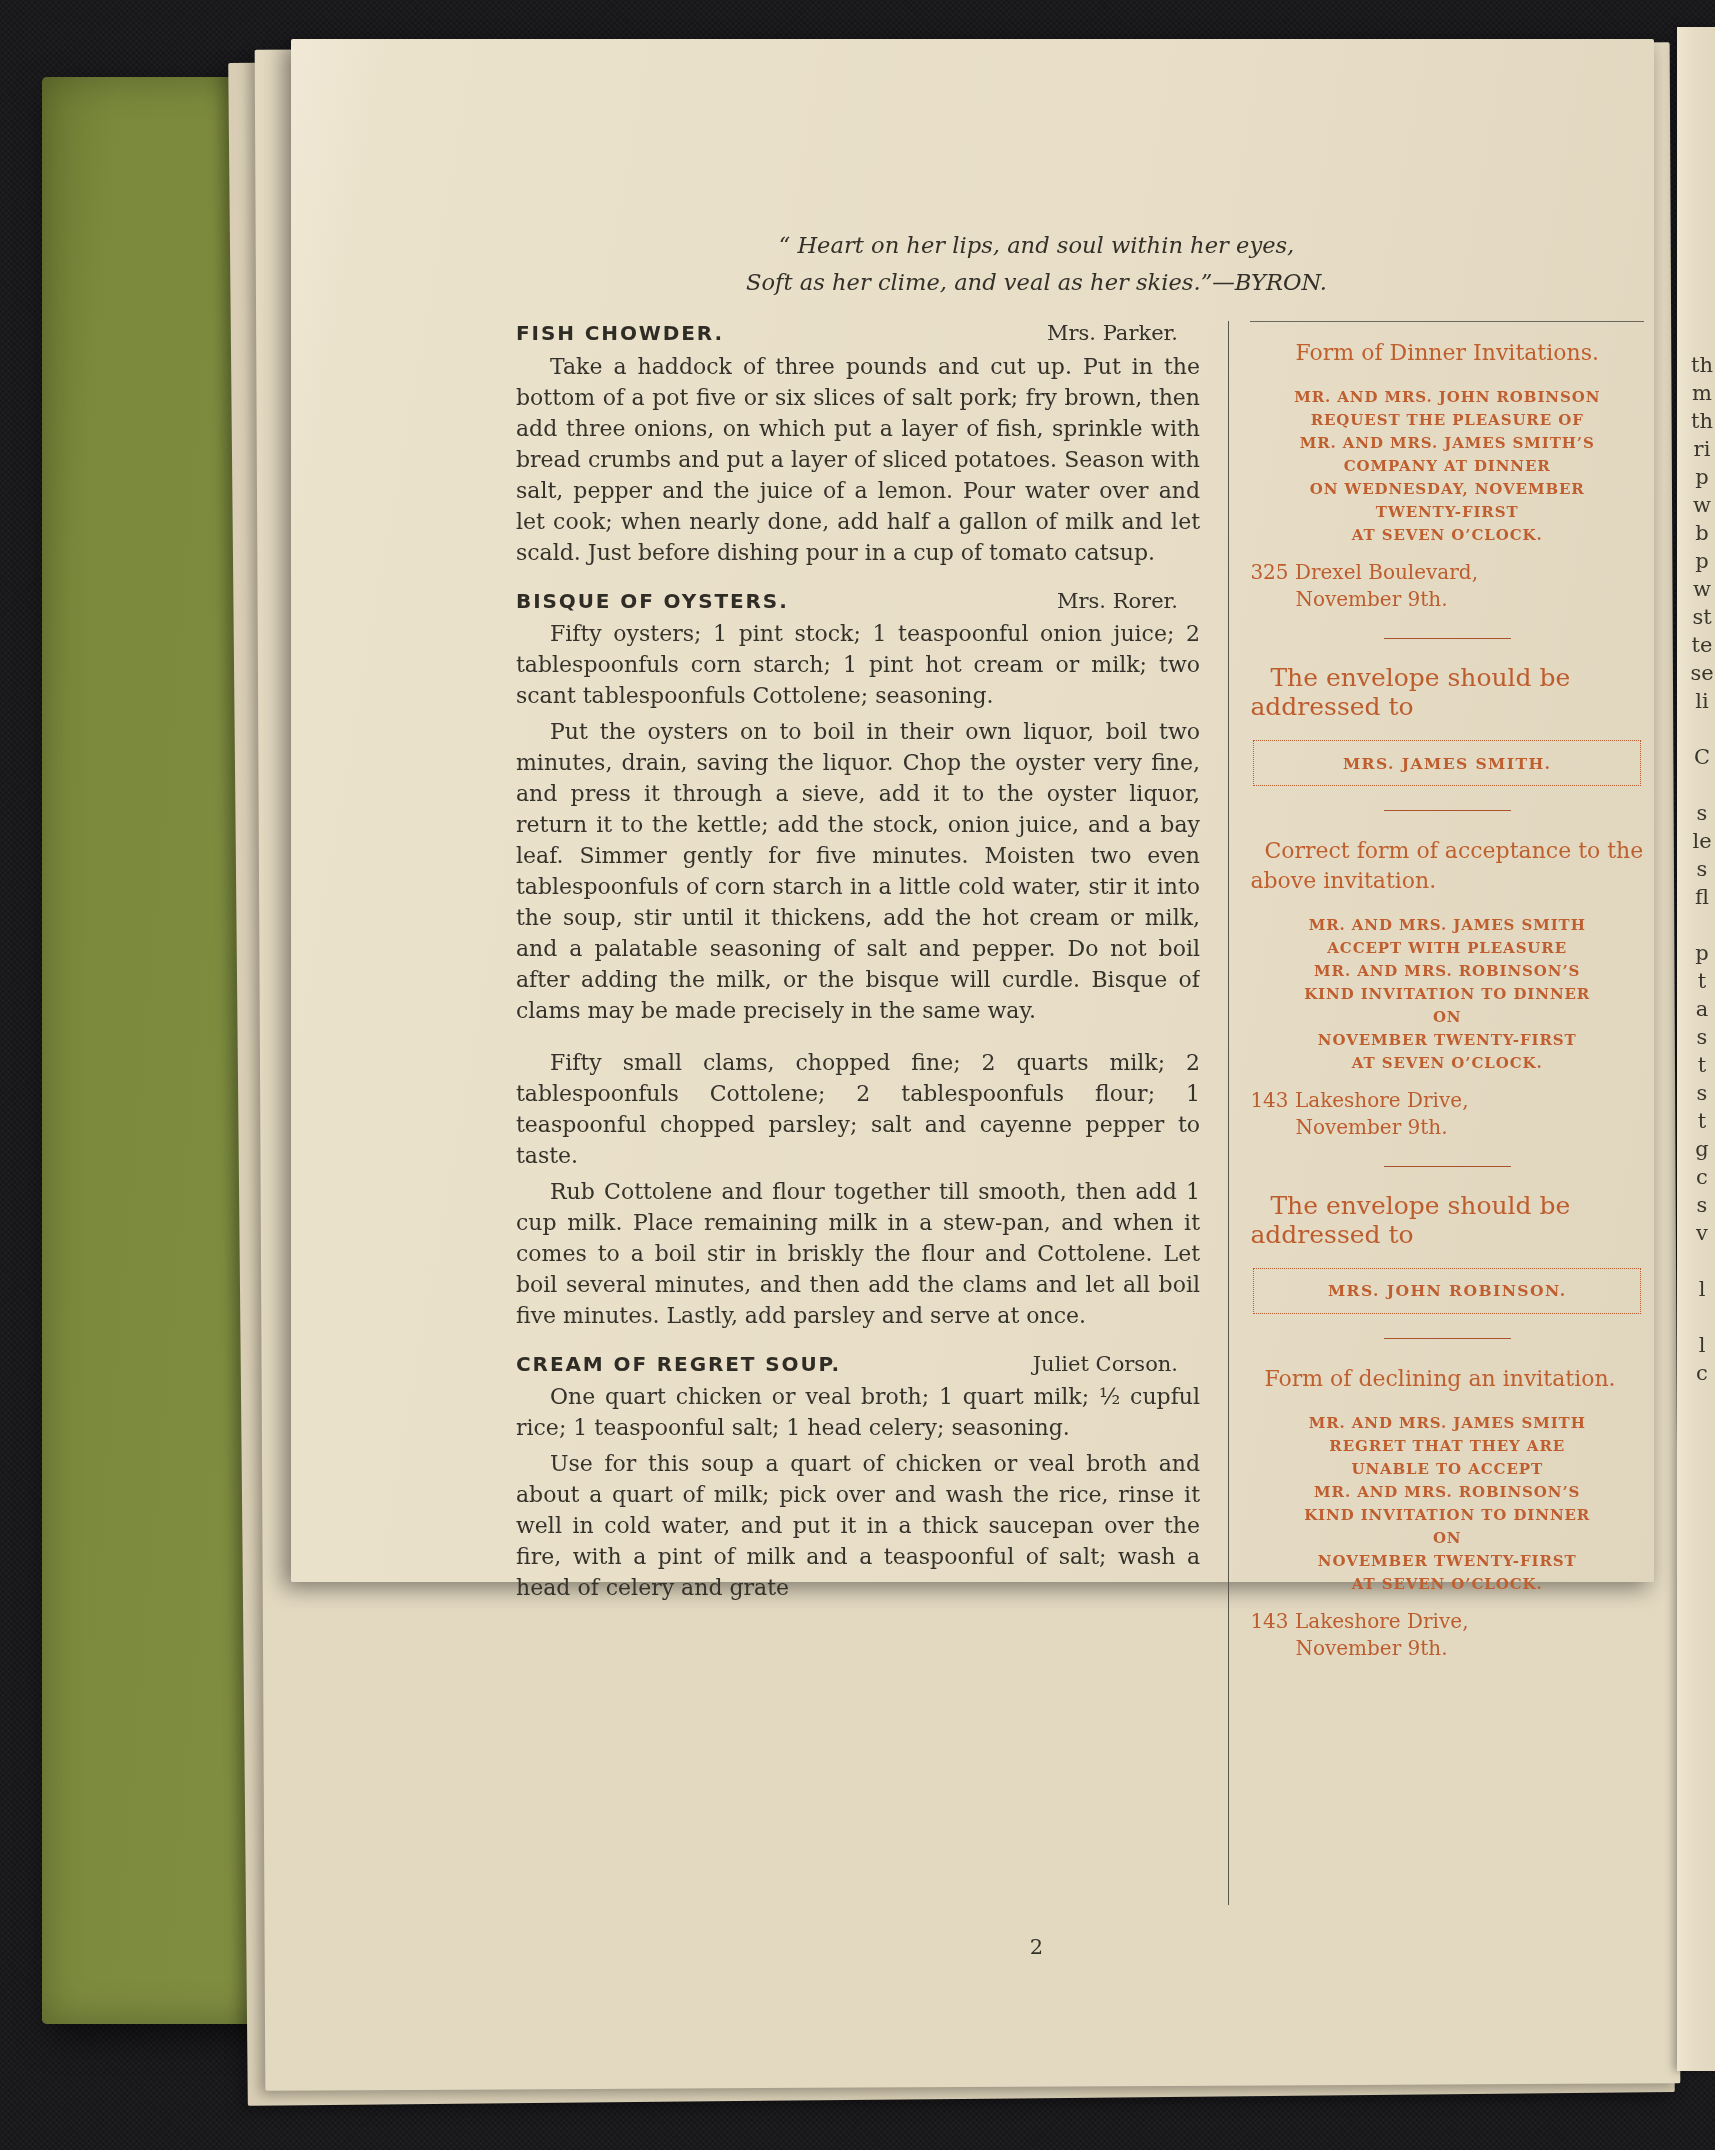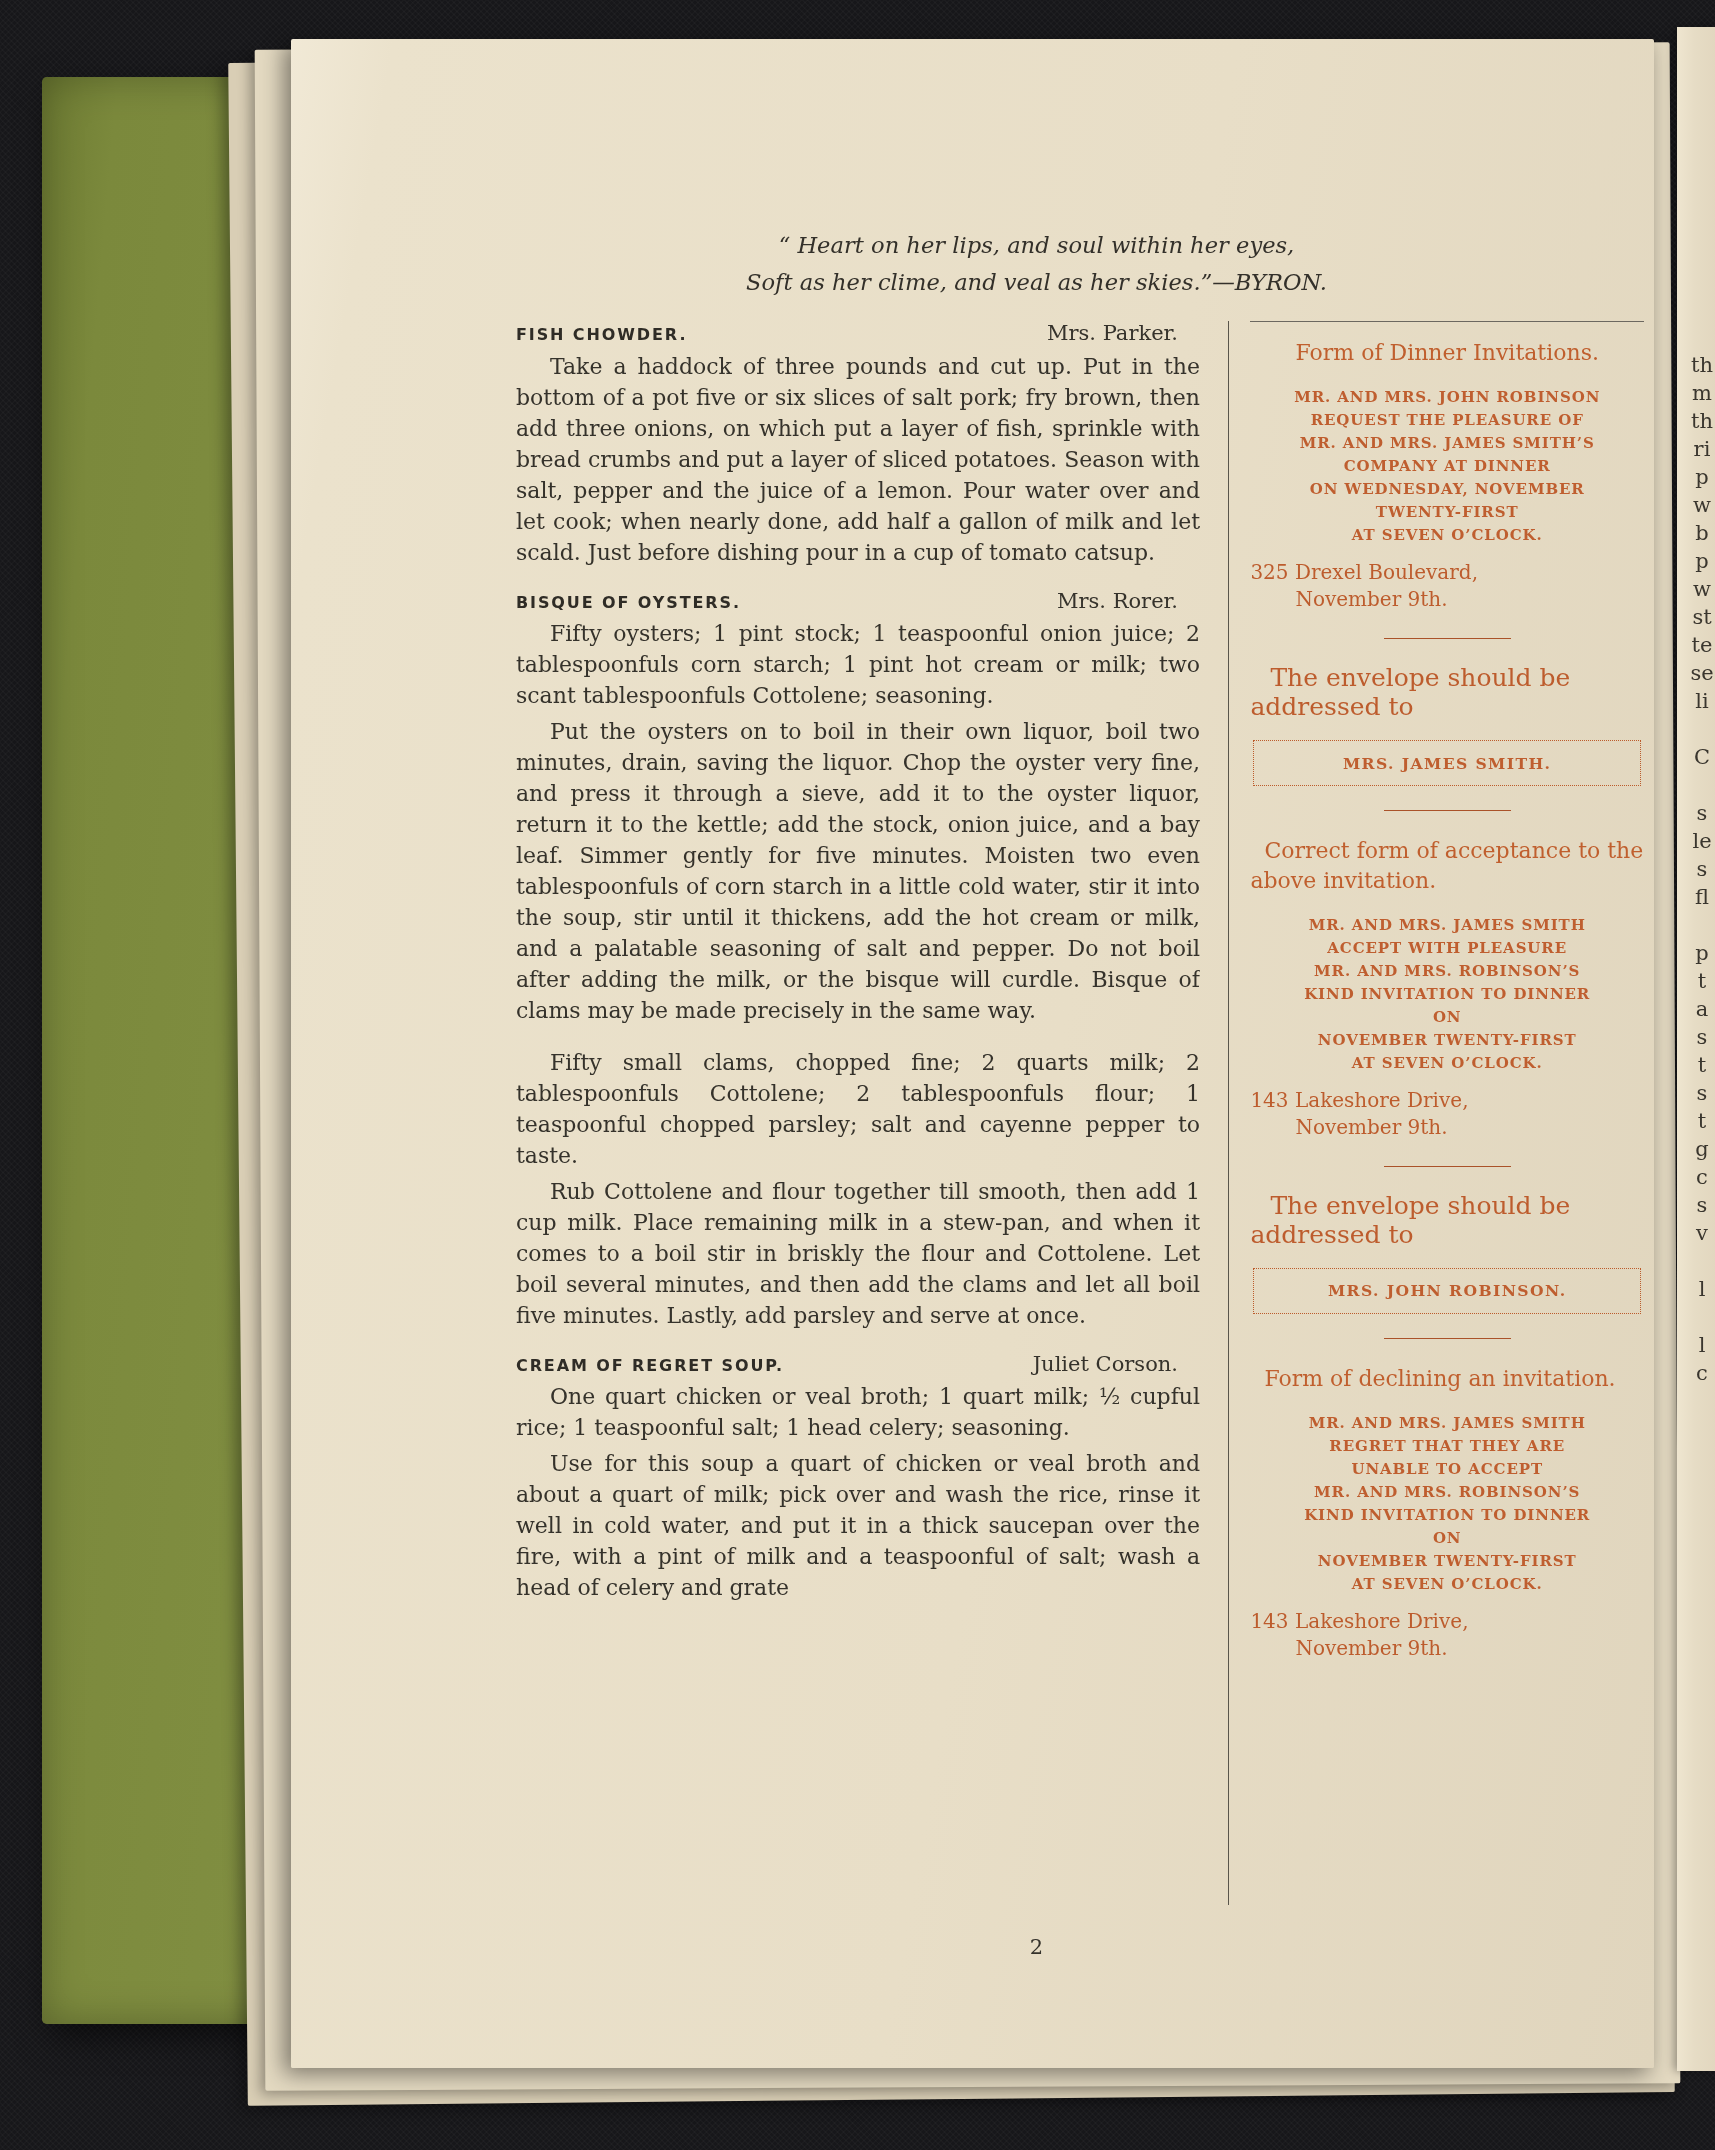--- a/index.html
+++ b/index.html
@@ -30,35 +30,35 @@
     position:absolute;left:1677px;top:27px;width:39px;height:2044px;
     background:linear-gradient(90deg,#efe6d0,#e6dcc5 45%,#e2d7bf);
     box-shadow:-2.8px 0 8.5px rgba(0,0,0,0.35);
     text-align:center;
   }
   .fragments{
     position:absolute;left:8.5px;top:324px;width:33px;height:1226px;overflow:hidden;
     white-space:pre-line;font-size:21px;line-height:28px;color:#3a362e;
   }
   .page{
-    position:absolute;left:291px;top:39px;width:1363px;height:2029px;
+    position:absolute;left:291px;top:39px;width:1363px;height:1543px;
     background:linear-gradient(100deg,#f1e9d6 0%,#ebe2cc 6%,#e8dec7 55%,#e0d5bd 100%);
     box-shadow:-6.6px 5.7px 22.6px rgba(0,0,0,0.45);
     border-radius:1.9px;color:#35322b;
   }
   .epigraph{position:absolute;left:203px;top:188px;width:1085px;text-align:center;
     font-style:italic;font-size:22.6px;line-height:37px;color:#33302a;}
   .columns{position:absolute;left:225px;top:282px;width:1128px;height:1604px;display:flex;}
   .col-left{width:684px;height:100%;overflow:hidden;}
   .vdivider{width:1.4px;background:#59554b;margin-left:28px;height:1584px;}
   .col-right{flex:1;margin-left:21px;height:100%;overflow:hidden;color:#bd5c2d;}
   .recipe{margin-top:21px;}
   .recipe:first-child{margin-top:0;}
   .recipe-head{display:flex;justify-content:space-between;align-items:baseline;margin-bottom:5.7px;}
-  .recipe-title{font-family:"DejaVu Sans", sans-serif;font-weight:bold;font-size:16px;
+  .recipe-title{font-family:"DejaVu Sans", sans-serif;font-weight:bold;font-size:20px;
     letter-spacing:1.9px;color:#2f2c26;}
   .recipe-attr{font-size:21px;padding-right:22px;color:#35322b;}
   .recipe-para{margin:4.7px 0 0 0;font-size:22px;line-height:31px;text-align:justify;
     text-indent:34px;color:#35322b;}
   .top-rule{border-top:1.4px solid #6c6860;margin-bottom:16px;}
   .inv-heading{margin:0;font-weight:normal;font-size:22px;line-height:30px;color:#c05f2e;
     text-align:left;text-indent:14px;}
   .inv-heading.centered{text-align:center;text-indent:0;}
   .inv-block{margin-top:18px;white-space:pre-line;text-align:center;
     font-size:15px;font-weight:bold;letter-spacing:0.9px;line-height:23px;color:#bf5e2f;}

